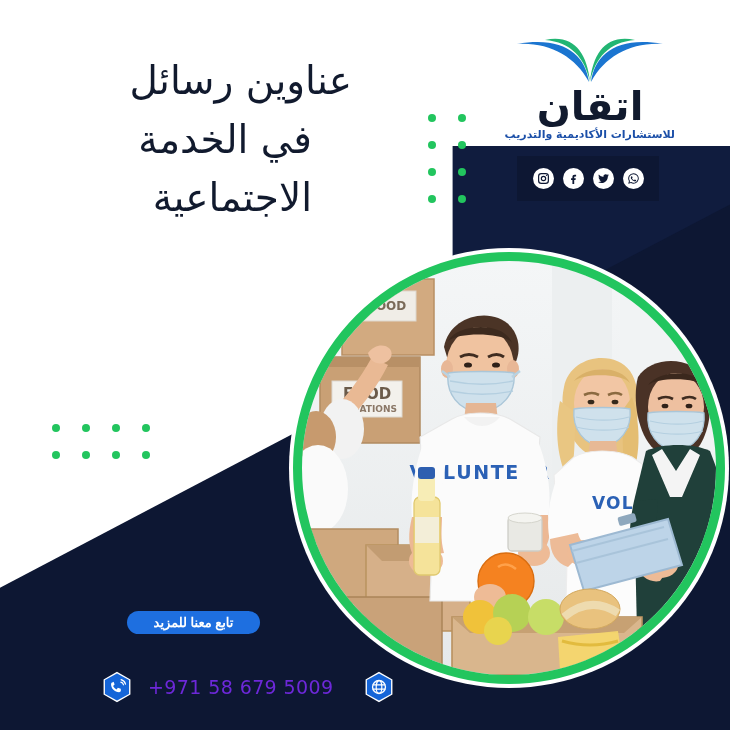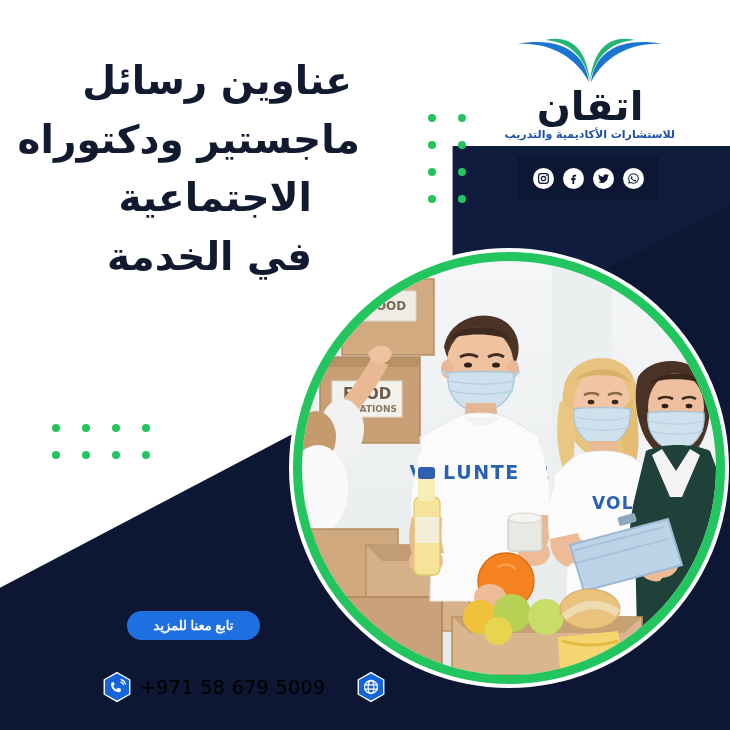--- a/index.html
+++ b/index.html
@@ -40,21 +40,21 @@
     position: absolute;
     left: 10px;
     top: 52px;
     width: 350px;
     z-index: 6;
     text-align: right;
     direction: rtl;
     color: #111a2e;
     font-size: 39px;
     line-height: 1.50;
-    font-weight: 700;
+    font-weight: 400;
     letter-spacing: 0px;
   }
   .headline .hl-line { display: block; white-space: nowrap; }
   .hl-1 { padding-right: 8px; }
   .hl-2 { padding-right: 0px; }
   .hl-3 { padding-right: 48px; }
   .hl-4 { padding-right: 48px; }
 
   
   .dotgrid { position: absolute; z-index: 6; display: grid; }
@@ -142,21 +142,21 @@
     border-radius: 50%;
     overflow: hidden;
     background: #eef1f2;
   }
   .photo-svg { width: 100%; height: 100%; display: block; }
 
   
   .cta-pill {
     position: absolute;
     left: 127px; top: 611px;
-    width: 133px; height: 29px;
+    width: 133px; height: 23px;
     border-radius: 15px;
     background: #1e6fe0;
     z-index: 9;
     display: flex;
     align-items: center;
     justify-content: center;
     color: #ffffff;
     font-size: 13px;
     font-weight: 700;
     direction: rtl;
@@ -171,43 +171,42 @@
     left: 100px; top: 667px;
     width: 560px; height: 40px;
     z-index: 9;
     display: flex;
     align-items: center;
     gap: 28px;
   }
   .contact-item {
     display: flex;
     align-items: center;
-    gap: 8px;
-    color: #000000;
+    gap: 16px;
+    color: #6d28d9;
     font-size: 19px;
     letter-spacing: 0.4px;
     white-space: nowrap;
   }
   .hexicon { width: 34px; height: 34px; flex: 0 0 34px; }
   .contact-text { margin-left: -2px; }
 </style>
 </head>
 <body>
 
 <div id="poster">
 
   <div class="navy-band-right"></div>
 
   <div class="navy-band"></div>
 
   <div class="headline">
     <span class="hl-line hl-1">عناوين رسائل</span>
-    <span class="hl-line hl-2">ماجستير ودكتوراه</span>
+    <span class="hl-line hl-3">في الخدمة</span>
     <span class="hl-line hl-4">الاجتماعية</span>
-    <span class="hl-line hl-3">في الخدمة</span>
   </div>
 
   <div class="dotgrid" id="dots-top">
     <span class="dot"></span>
     <span class="dot"></span>
     <span class="dot"></span>
     <span class="dot"></span>
     <span class="dot"></span>
     <span class="dot"></span>
     <span class="dot"></span>

